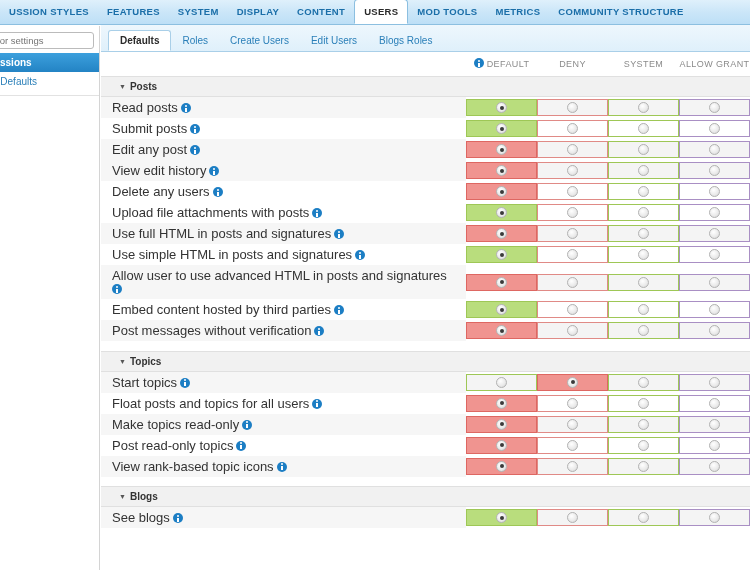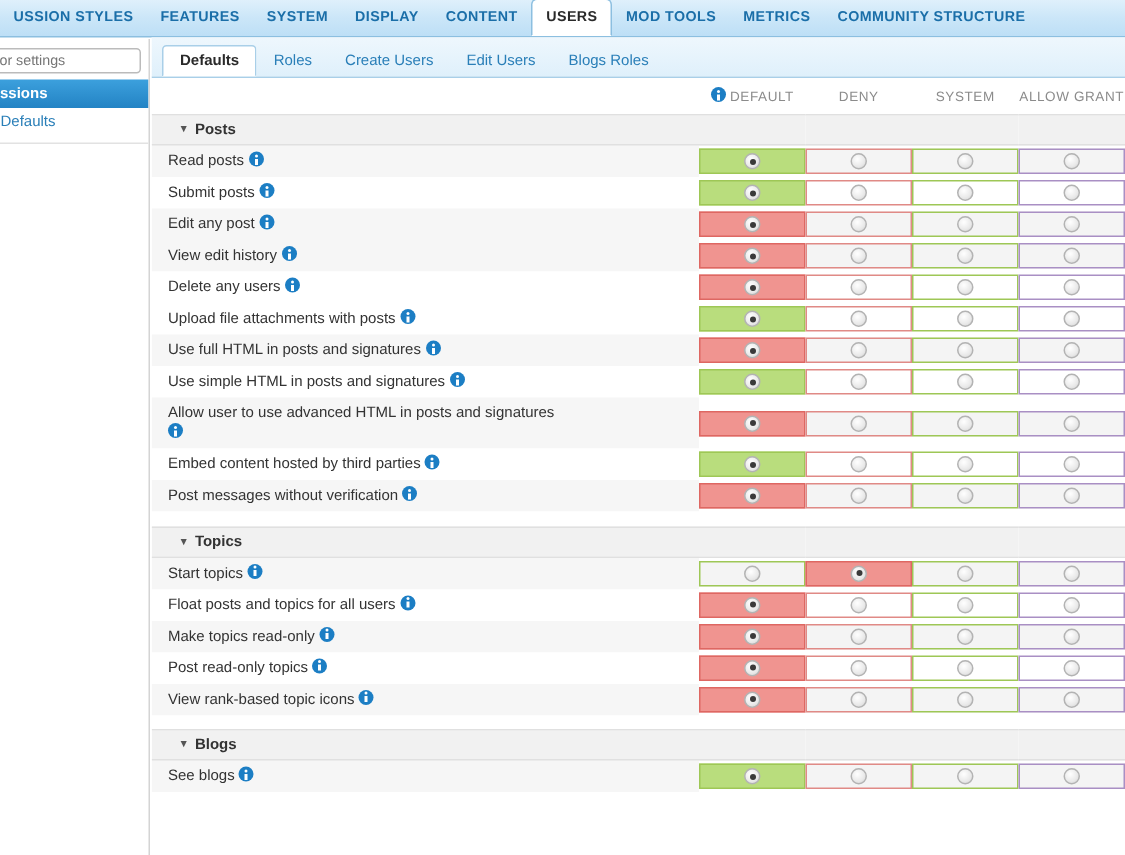--- a/index.html
+++ b/index.html
@@ -176,21 +176,21 @@
   tr.grp td.spacer-cell { background: #f1f1f1; padding: 0; }
 
   tr.spacer td {
     height: 10px;
     background: #ffffff;
     border: none;
     padding: 0;
   }
 
   td.lbl {
-    font-size: 10px;
+    font-size: 13px;
     color: #333333;
     padding: 4px 0 4px 11px;
     line-height: 13px;
     vertical-align: middle;
   }
   tr.alt td.lbl, tr.alt td.blank { background: #f6f6f6; }
   tr.norm td.lbl, tr.norm td.blank { background: #ffffff; }
 
   td.opt {
     padding: 0;

